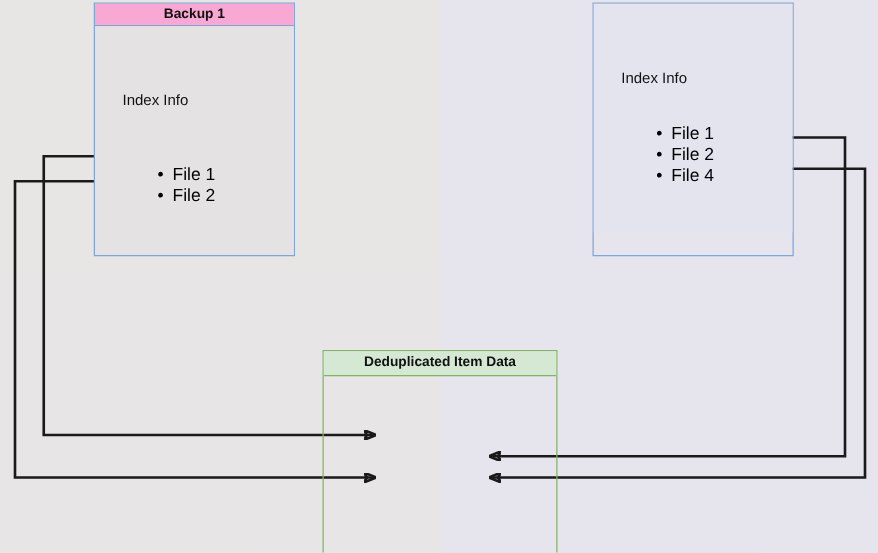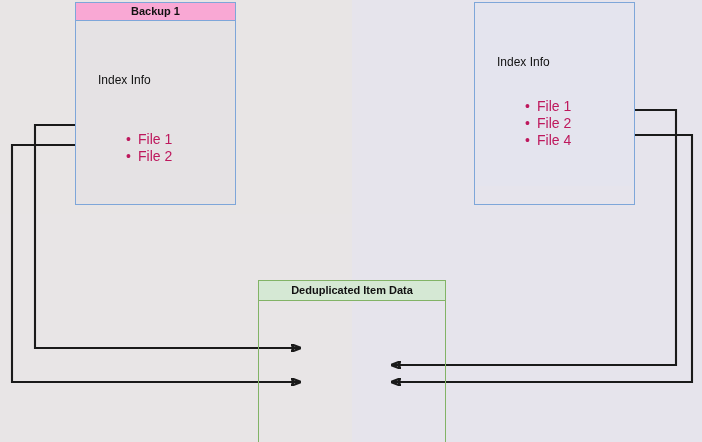--- a/index.html
+++ b/index.html
@@ -50,21 +50,21 @@
     white-space:nowrap;
     text-align:center;
   }
 
   ul.files{
     position:absolute;
     margin:0;
     padding:0 0 0 14px;
     list-style:none;
     font-size:14px;
-    color:#be185d;
+    color:#000000;
   }
   ul.files li{
     position:relative;
     line-height:17px;
     white-space:nowrap;
   }
   ul.files li::before{
     content:"\2022";
     position:absolute;
     left:-12px;

